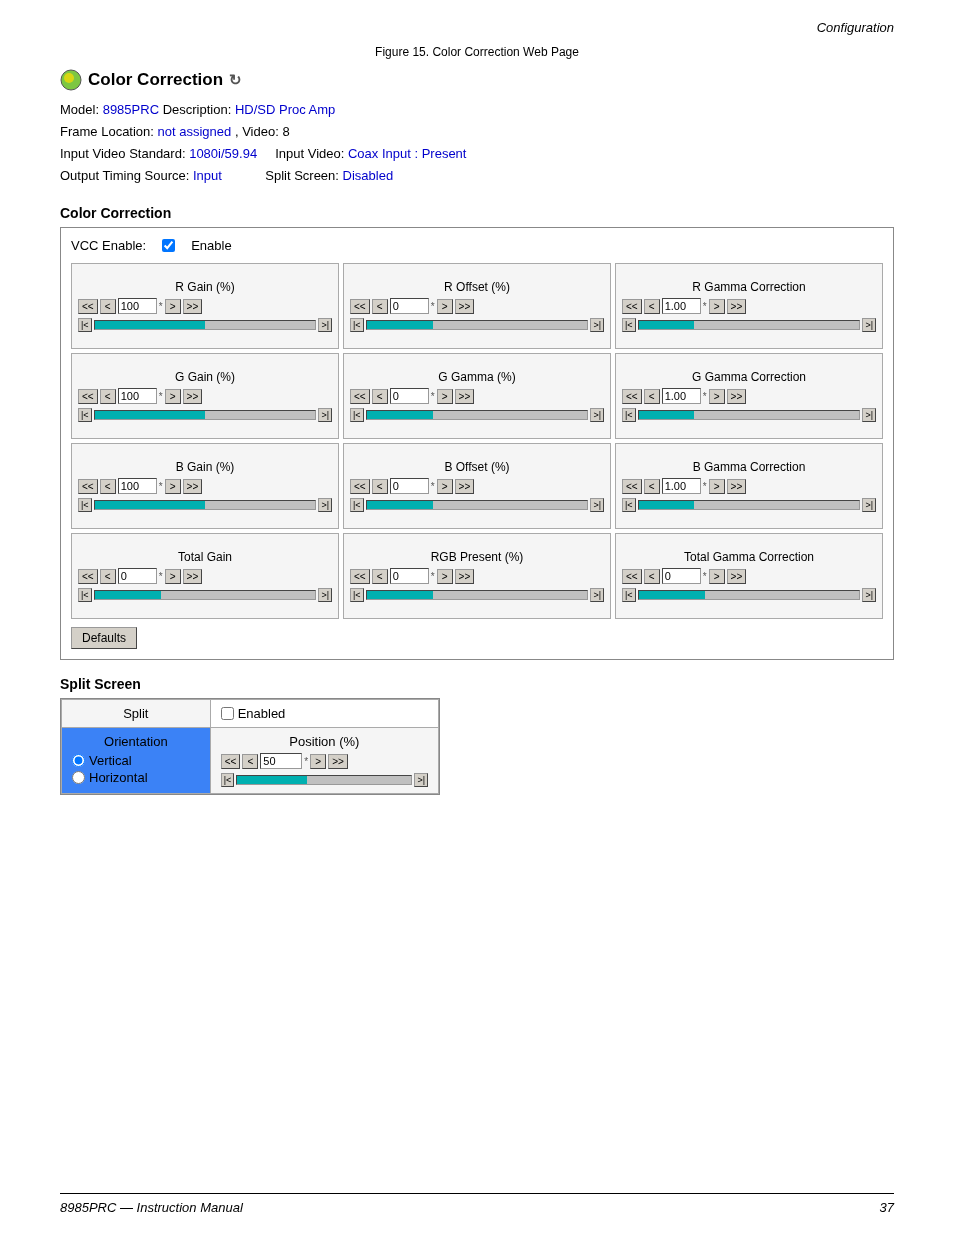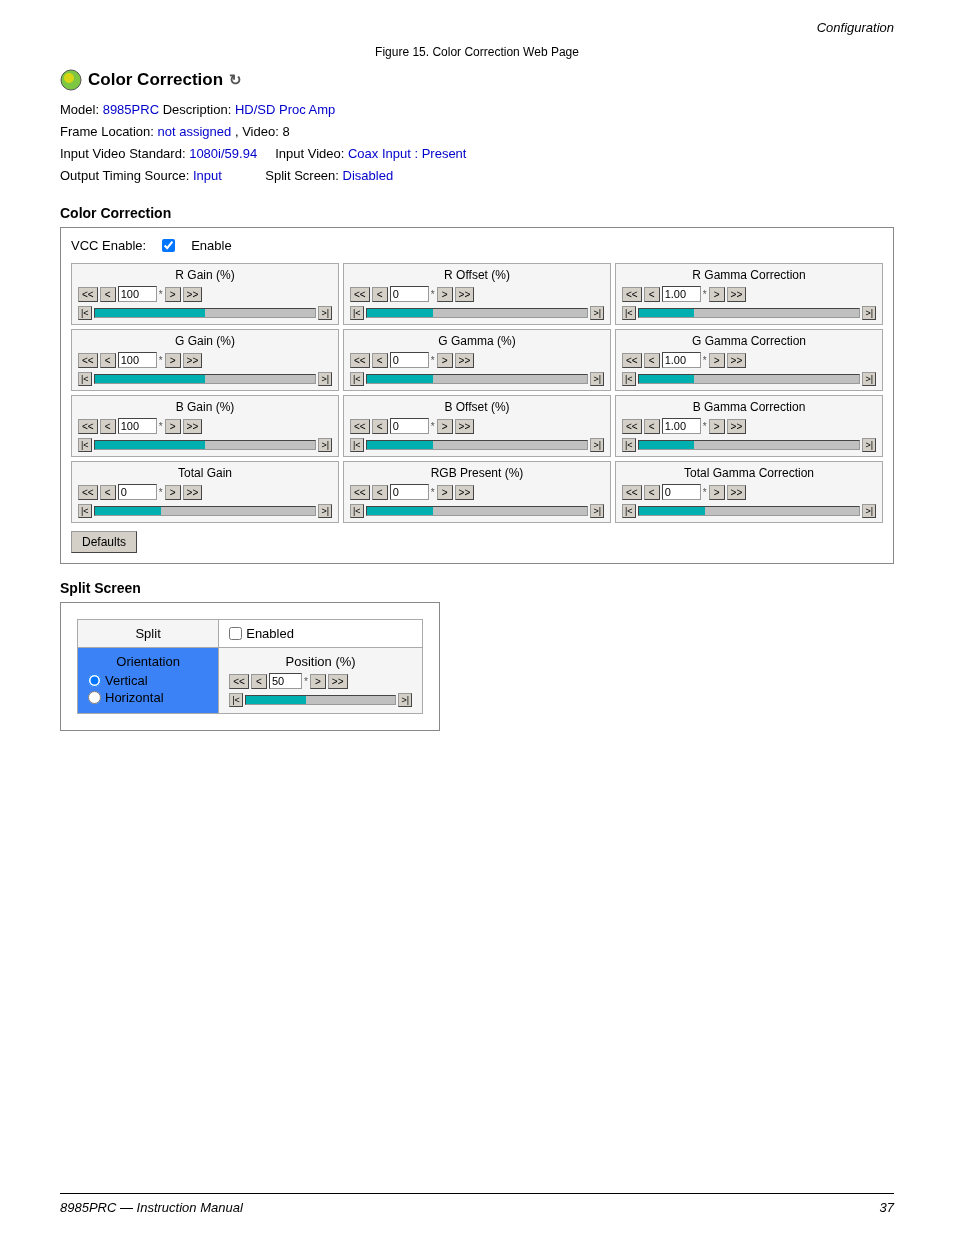--- a/index.html
+++ b/index.html
@@ -61,21 +61,21 @@
       align-items: center;
       gap: 16px;
     }
     .controls-grid {
       display: grid;
       grid-template-columns: 1fr 1fr 1fr;
       gap: 4px;
     }
     .control-cell {
       border: 1px solid #aaa;
-      padding: 4px 6px;
+      padding: 16px 6px;
       background: #f5f5f5;
     }
     .control-label {
       text-align: center;
       font-size: 12px;
       margin-bottom: 4px;
     }
     .control-row {
       display: flex;
       align-items: center;
@@ -137,21 +137,21 @@
       padding: 3px 10px;
       font-size: 12px;
       cursor: pointer;
       margin-top: 8px;
     }
     .split-screen-section {
       margin-top: 16px;
     }
     .split-panel {
       border: 1px solid #888;
-      padding: 16px;
+      padding: 0;
       display: inline-block;
       min-width: 380px;
     }
     .split-table {
       border-collapse: collapse;
       width: 100%;
     }
     .split-table td {
       border: 1px solid #aaa;
       padding: 6px 10px;
@@ -512,21 +512,21 @@
             <div class="radio-row">
               <input type="radio" name="orientation" style="">
               <span>Horizontal</span>
             </div>
           </td>
           <td class="position-cell">
             <div class="position-label">Position (%)</div>
             <div class="control-row">
               <button class="ctrl-btn">&lt;&lt;</button>
               <button class="ctrl-btn">&lt;</button>
-              <input class="ctrl-input" type="text" value="50" style="width: 33px;">
+              <input class="ctrl-input" type="text" value="50" style="width: 42px;">
               <span class="ctrl-star">*</span>
               <button class="ctrl-btn">&gt;</button>
               <button class="ctrl-btn">&gt;&gt;</button>
             </div>
             <div class="slider-row">
               <button class="slider-btn">|&lt;</button>
               <div class="slider-track">
                 <div class="slider-fill" style="width:40%;"></div>
               </div>
               <button class="slider-btn">&gt;|</button>

